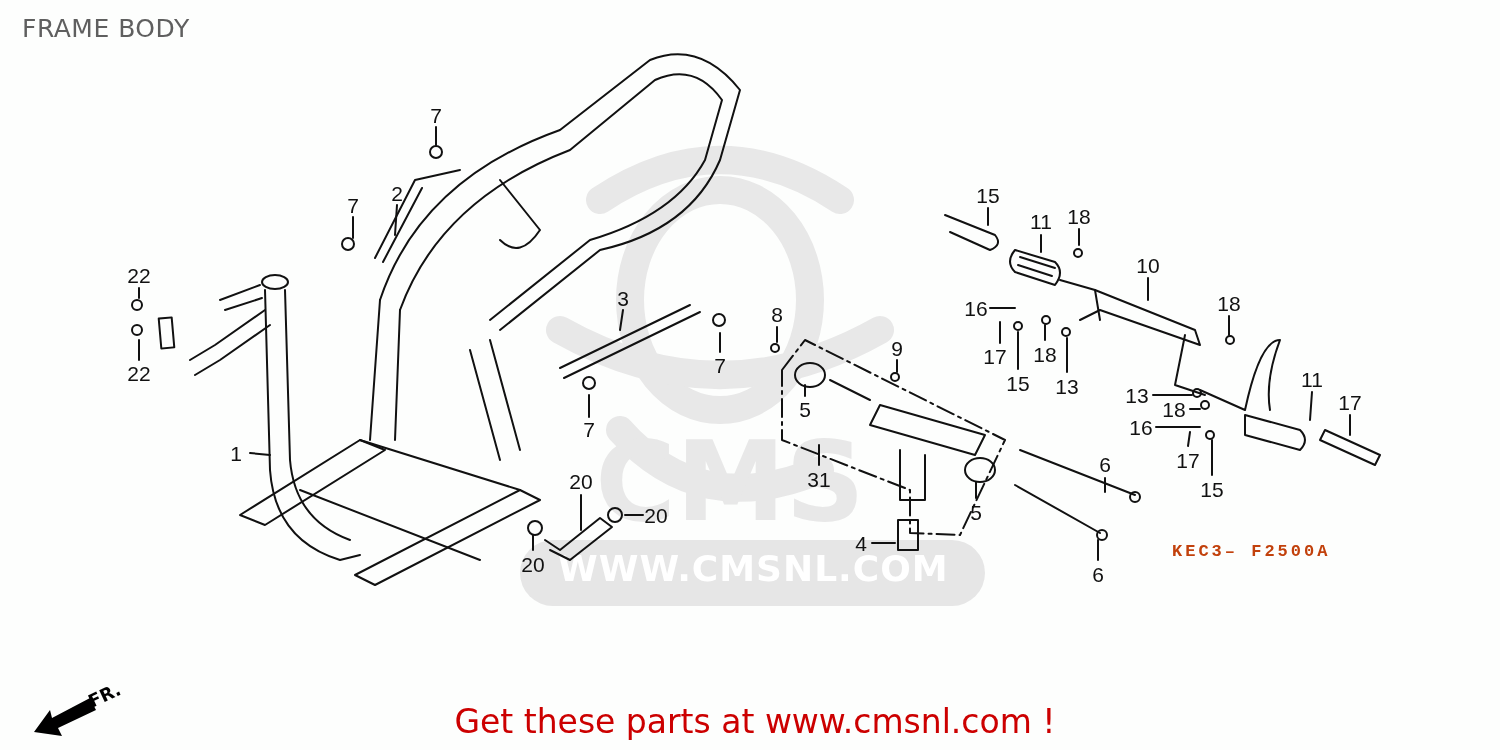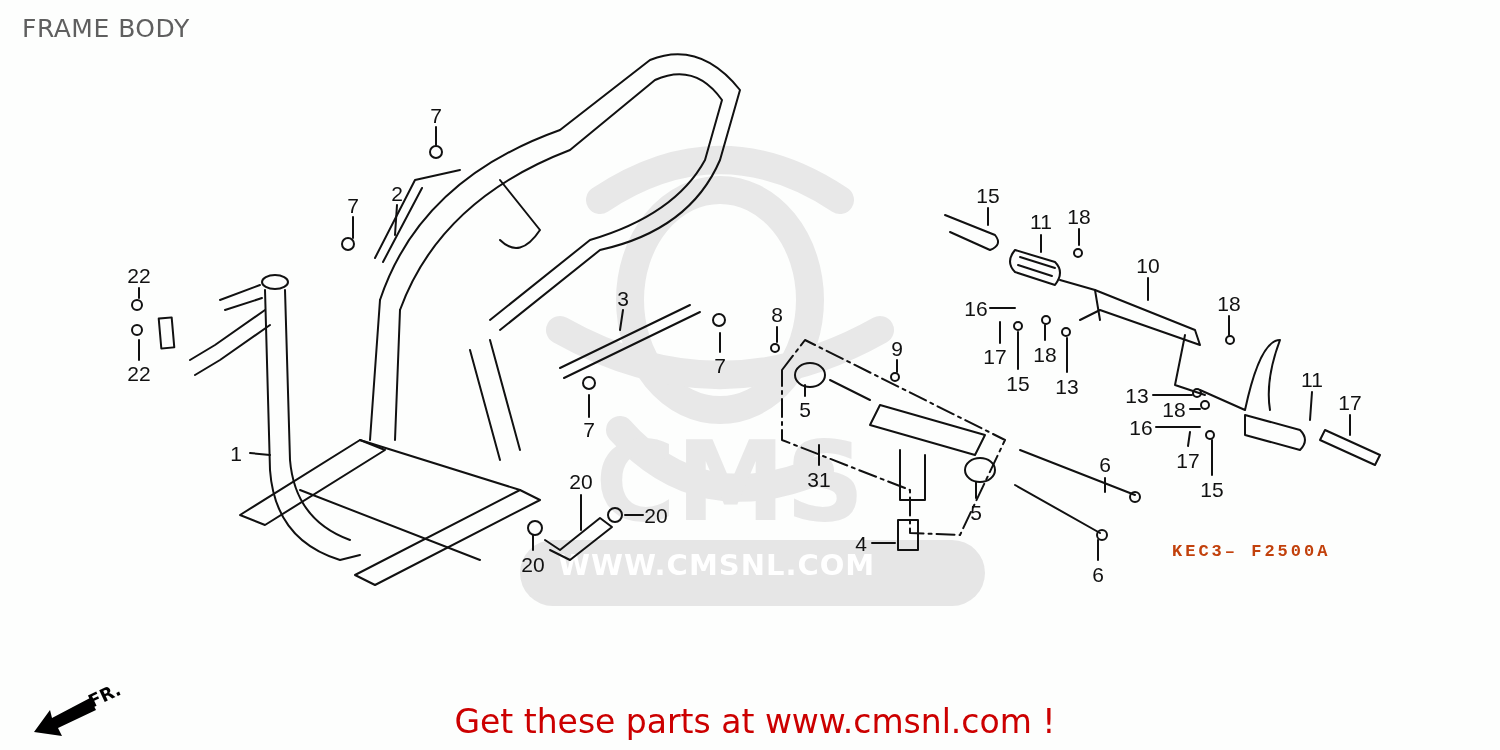--- a/index.html
+++ b/index.html
@@ -3,21 +3,21 @@
 <meta charset="utf-8">
 <style>
   html, body { margin:0; padding:0; }
   body { width:1500px; height:750px; background:#fdfefd; position:relative; overflow:hidden; font-family:"DejaVu Sans", sans-serif; }
   .title { position:absolute; left:22px; top:14px; font-size:25px; color:#5f5f5f; letter-spacing:0.5px; font-family:"DejaVu Sans", sans-serif; }
   .diagram { position:absolute; left:0; top:0; width:1500px; height:750px; }
   .lbl { position:absolute; font-family:"Liberation Sans", sans-serif; font-size:21px; color:#111; line-height:1; transform:translate(-50%,-50%); white-space:nowrap; }
   .code { position:absolute; left:1172px; top:542px; font-family:"Liberation Mono", monospace; font-size:17px; font-weight:bold; letter-spacing:3px; color:#c2410c; }
   .cta { position:absolute; left:0; width:1500px; top:702px; text-align:center; font-family:"DejaVu Sans", sans-serif; font-size:33px; color:#cc0000; padding-left:0; }
   .cta span { position:relative; left:5px;margin-top:9px; }
-  .wm-text { position:absolute; left:558px; top:548px; font-family:"DejaVu Sans", sans-serif; font-weight:bold; font-size:29px; color:#ffffff; letter-spacing:1px; }
+  .wm-text { position:absolute; left:558px; top:548px; font-family:"DejaVu Sans", sans-serif; font-weight:bold; font-size:36px; color:#ffffff; letter-spacing:1px; }
   .fr { position:absolute; left:30px; top:680px; width:100px; height:60px; }
 </style>
 </head>
 <body>
 
 <div class="title">FRAME BODY</div>
 
 <svg class="diagram" viewBox="0 0 1500 750">
   <g fill="none" stroke="#e8e8e8" stroke-width="28" stroke-linecap="round">
     <ellipse cx="720" cy="300" rx="90" ry="110"></ellipse>

